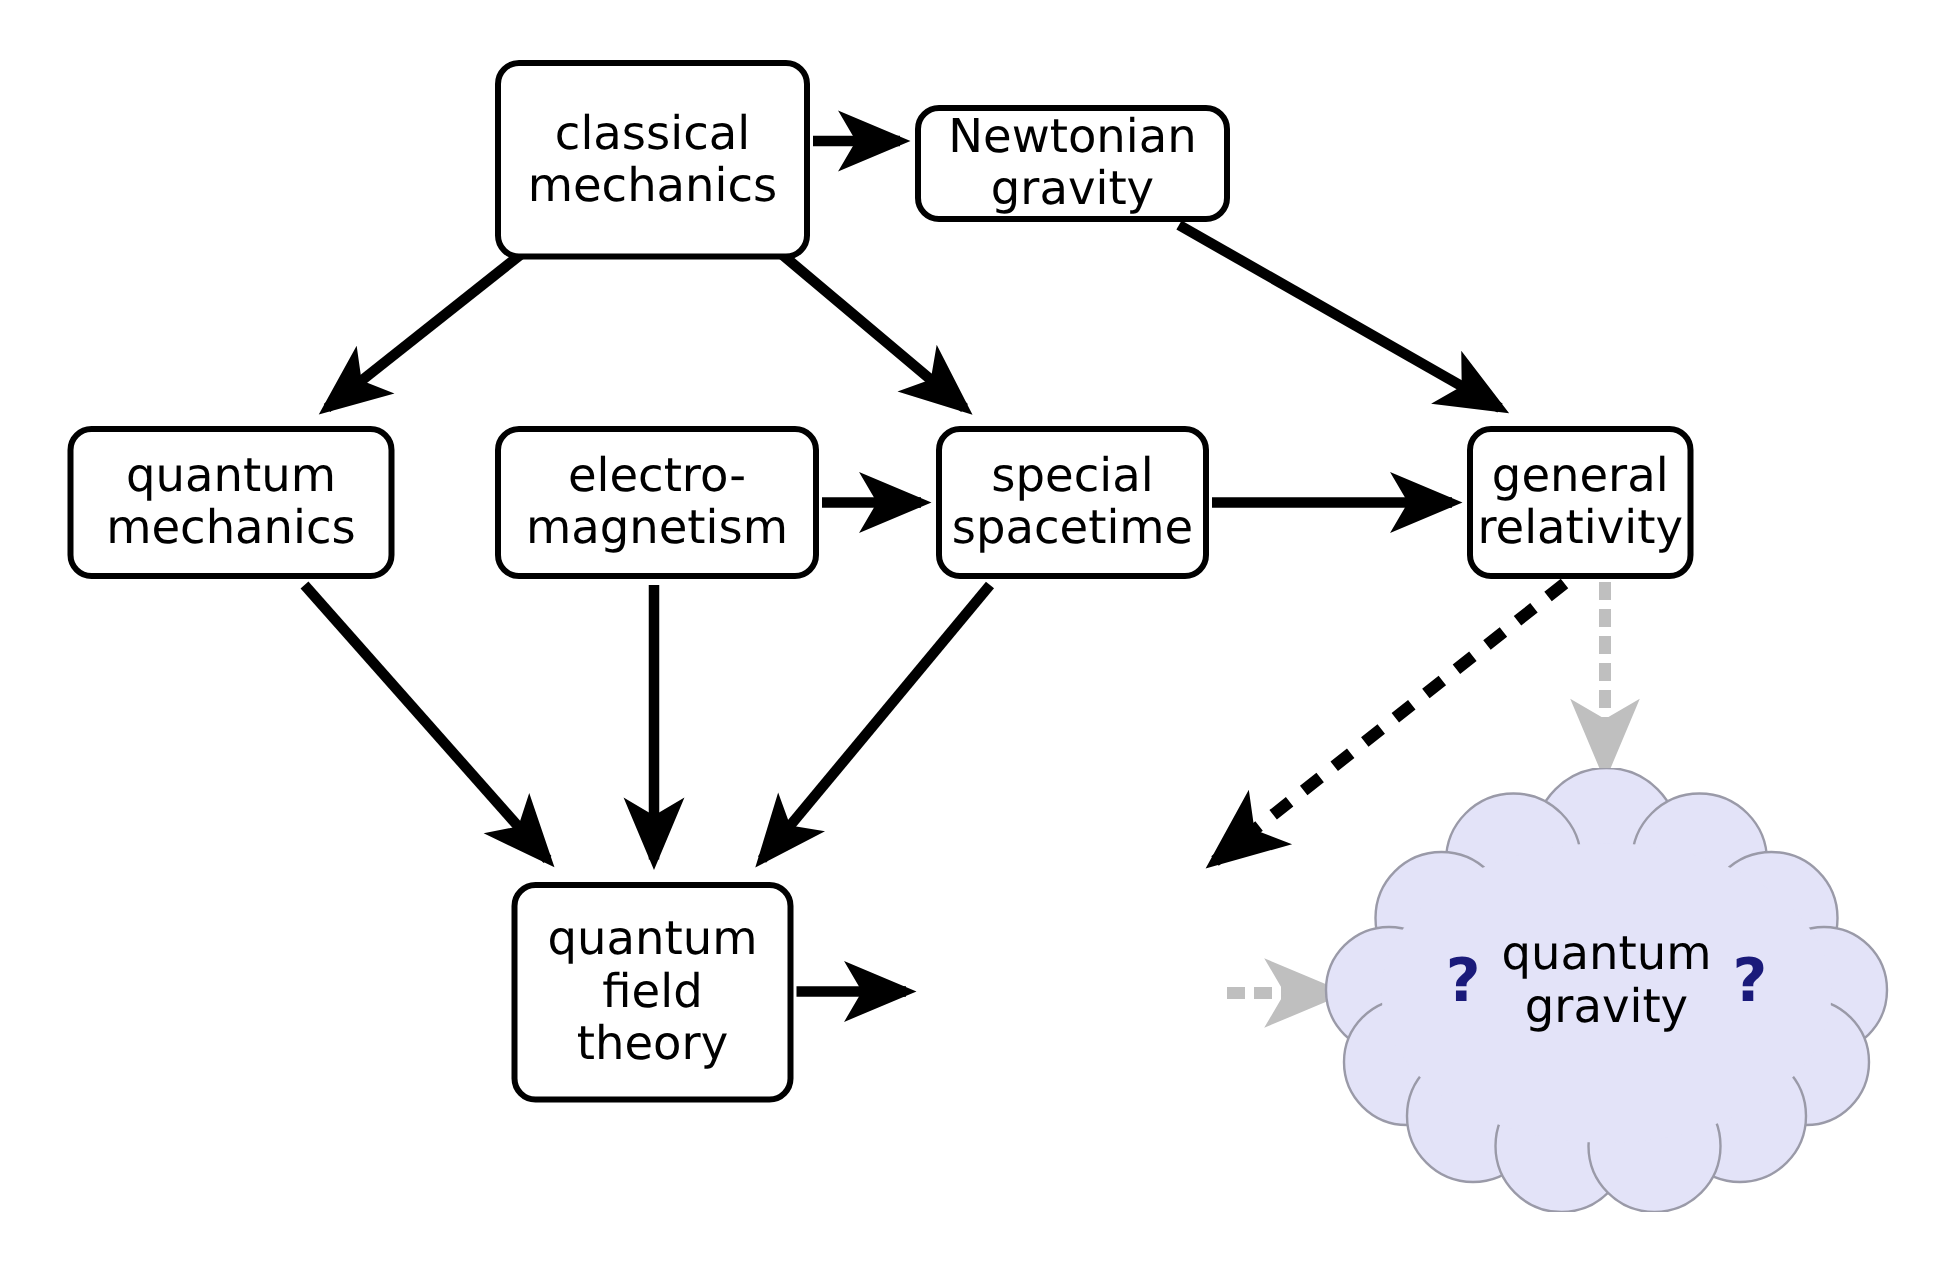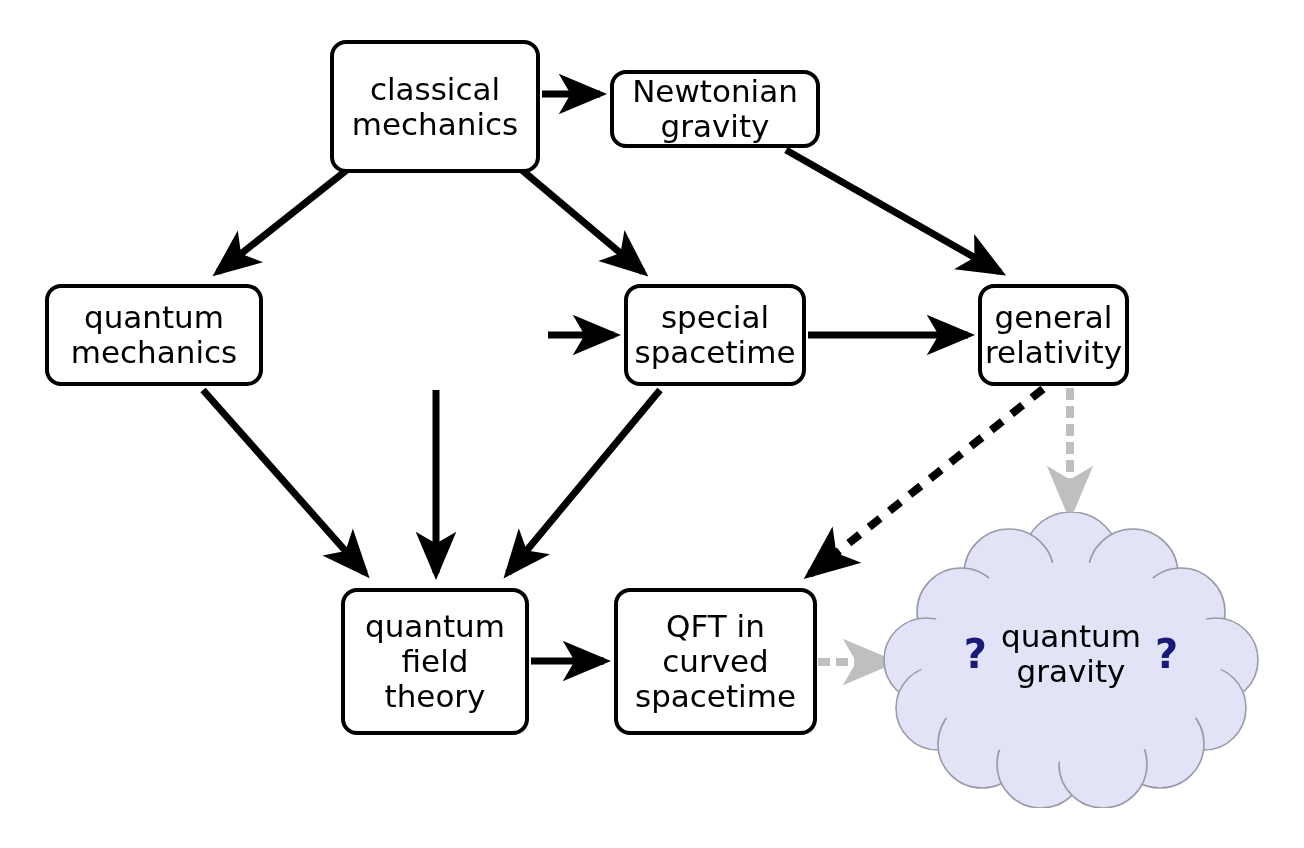--- a/index.html
+++ b/index.html
@@ -181,28 +181,27 @@
 
   <div class="node" style="left:330px; top:40px; width:210px; height:133px;">classical
 mechanics</div>
 
   <div class="node" style="left:610px; top:48px; width:210px; height:78px;margin-top:22px;">Newtonian
 gravity</div>
 
   <div class="node" style="left:45px; top:284px; width:218px; height:102px;">quantum
 mechanics</div>
 
+  <div class="node" style="left:330px; top:284px; width:216px; height:102px;">electro-
+magnetism</div>
 
   <div class="node" style="left:624px; top:284px; width:182px; height:102px;">special
 spacetime</div>
 
   <div class="node" style="left:978px; top:284px; width:151px; height:102px;">general
 relativity</div>
 
   <div class="node" style="left:341px; top:588px; width:188px; height:147px;">quantum
 field
 theory</div>
 
-  <div class="node" style="left:614px; top:588px; width:203px; height:147px;">QFT in
-curved
-spacetime</div>
 
 </div>
 
 </body></html>

